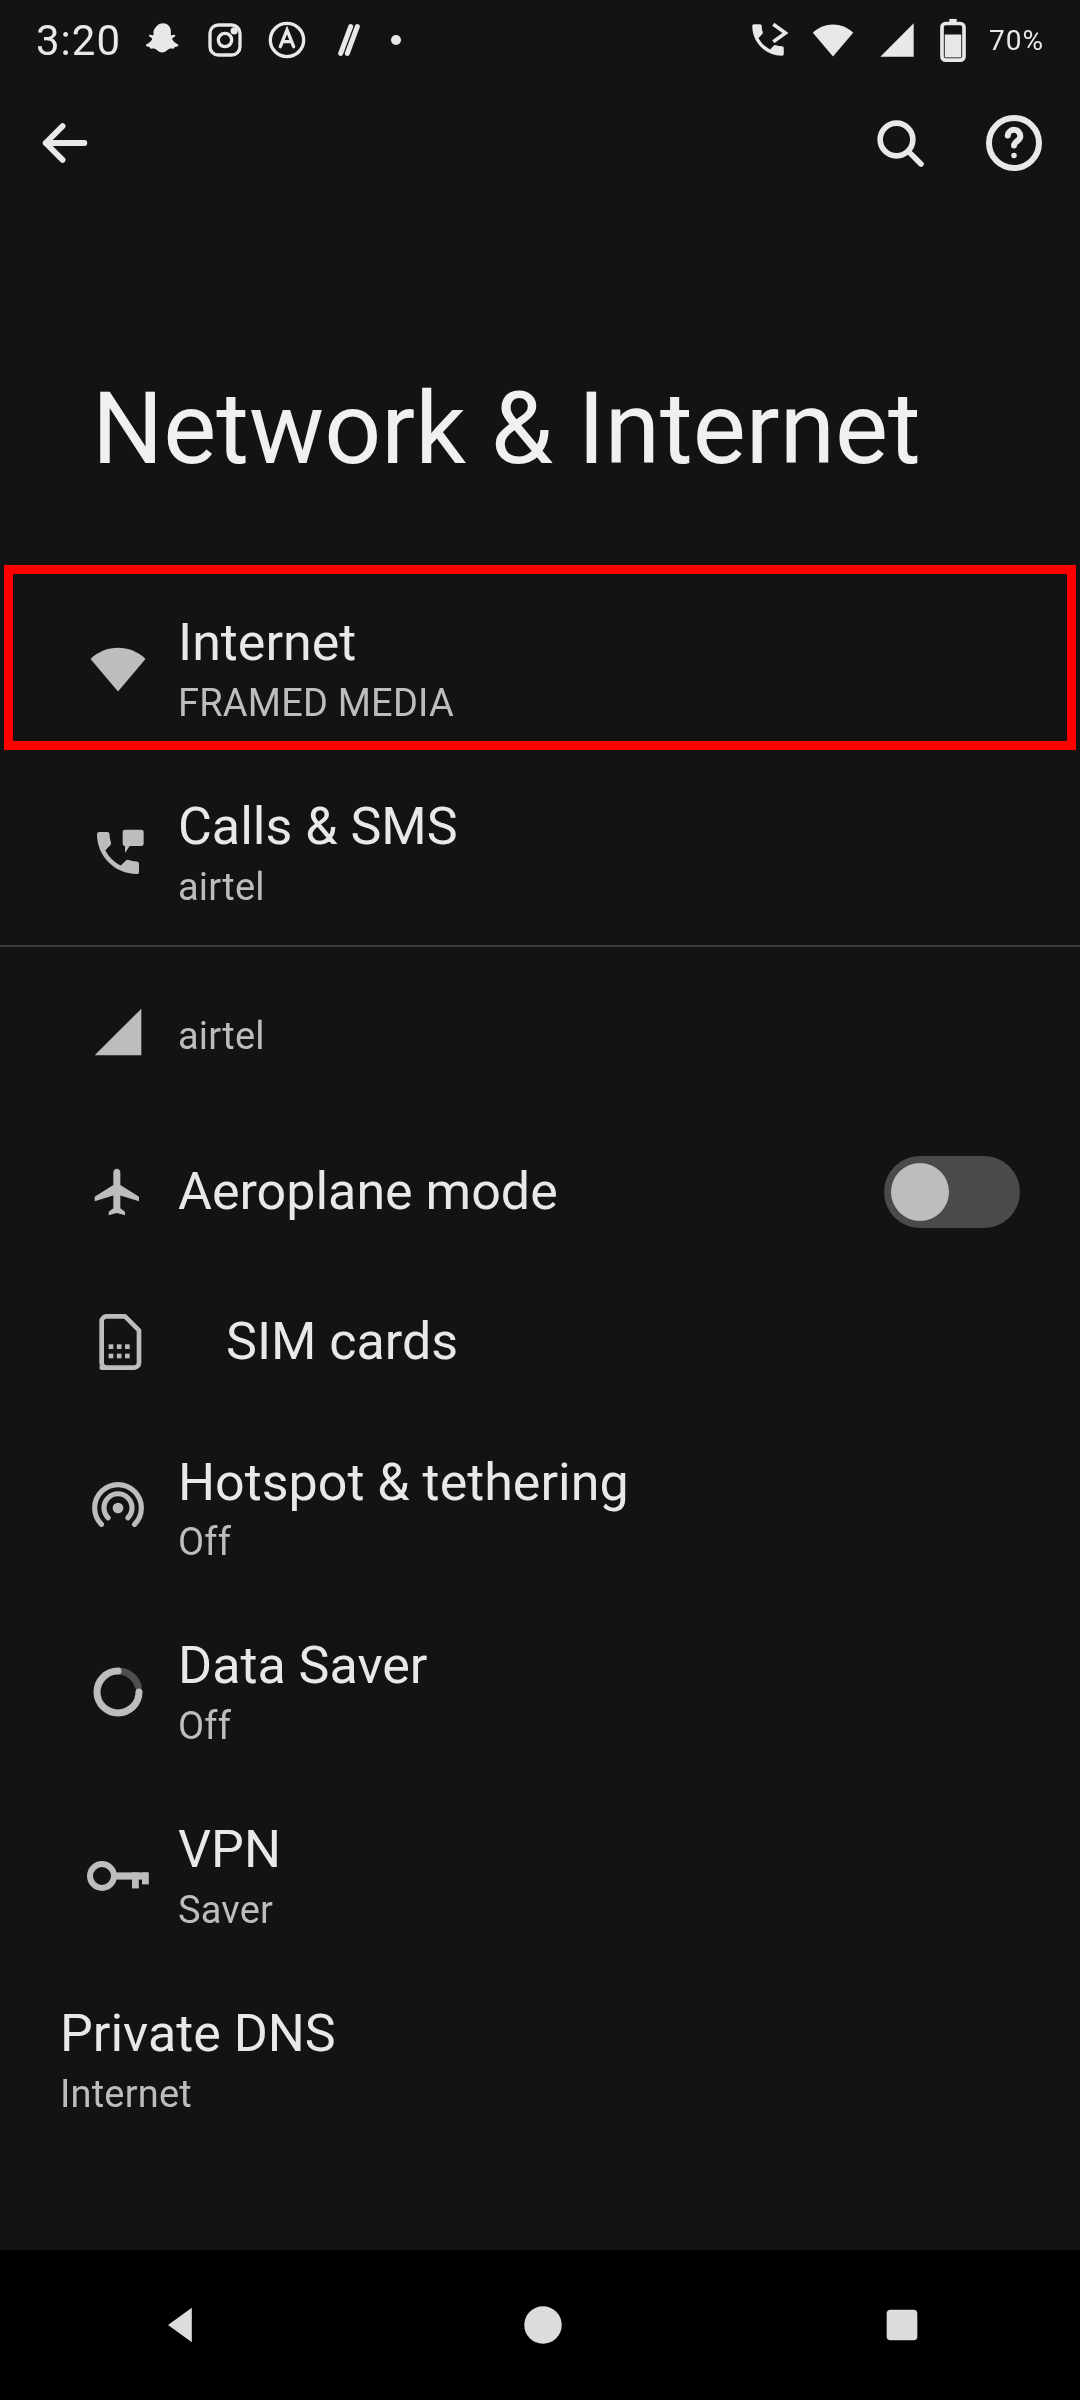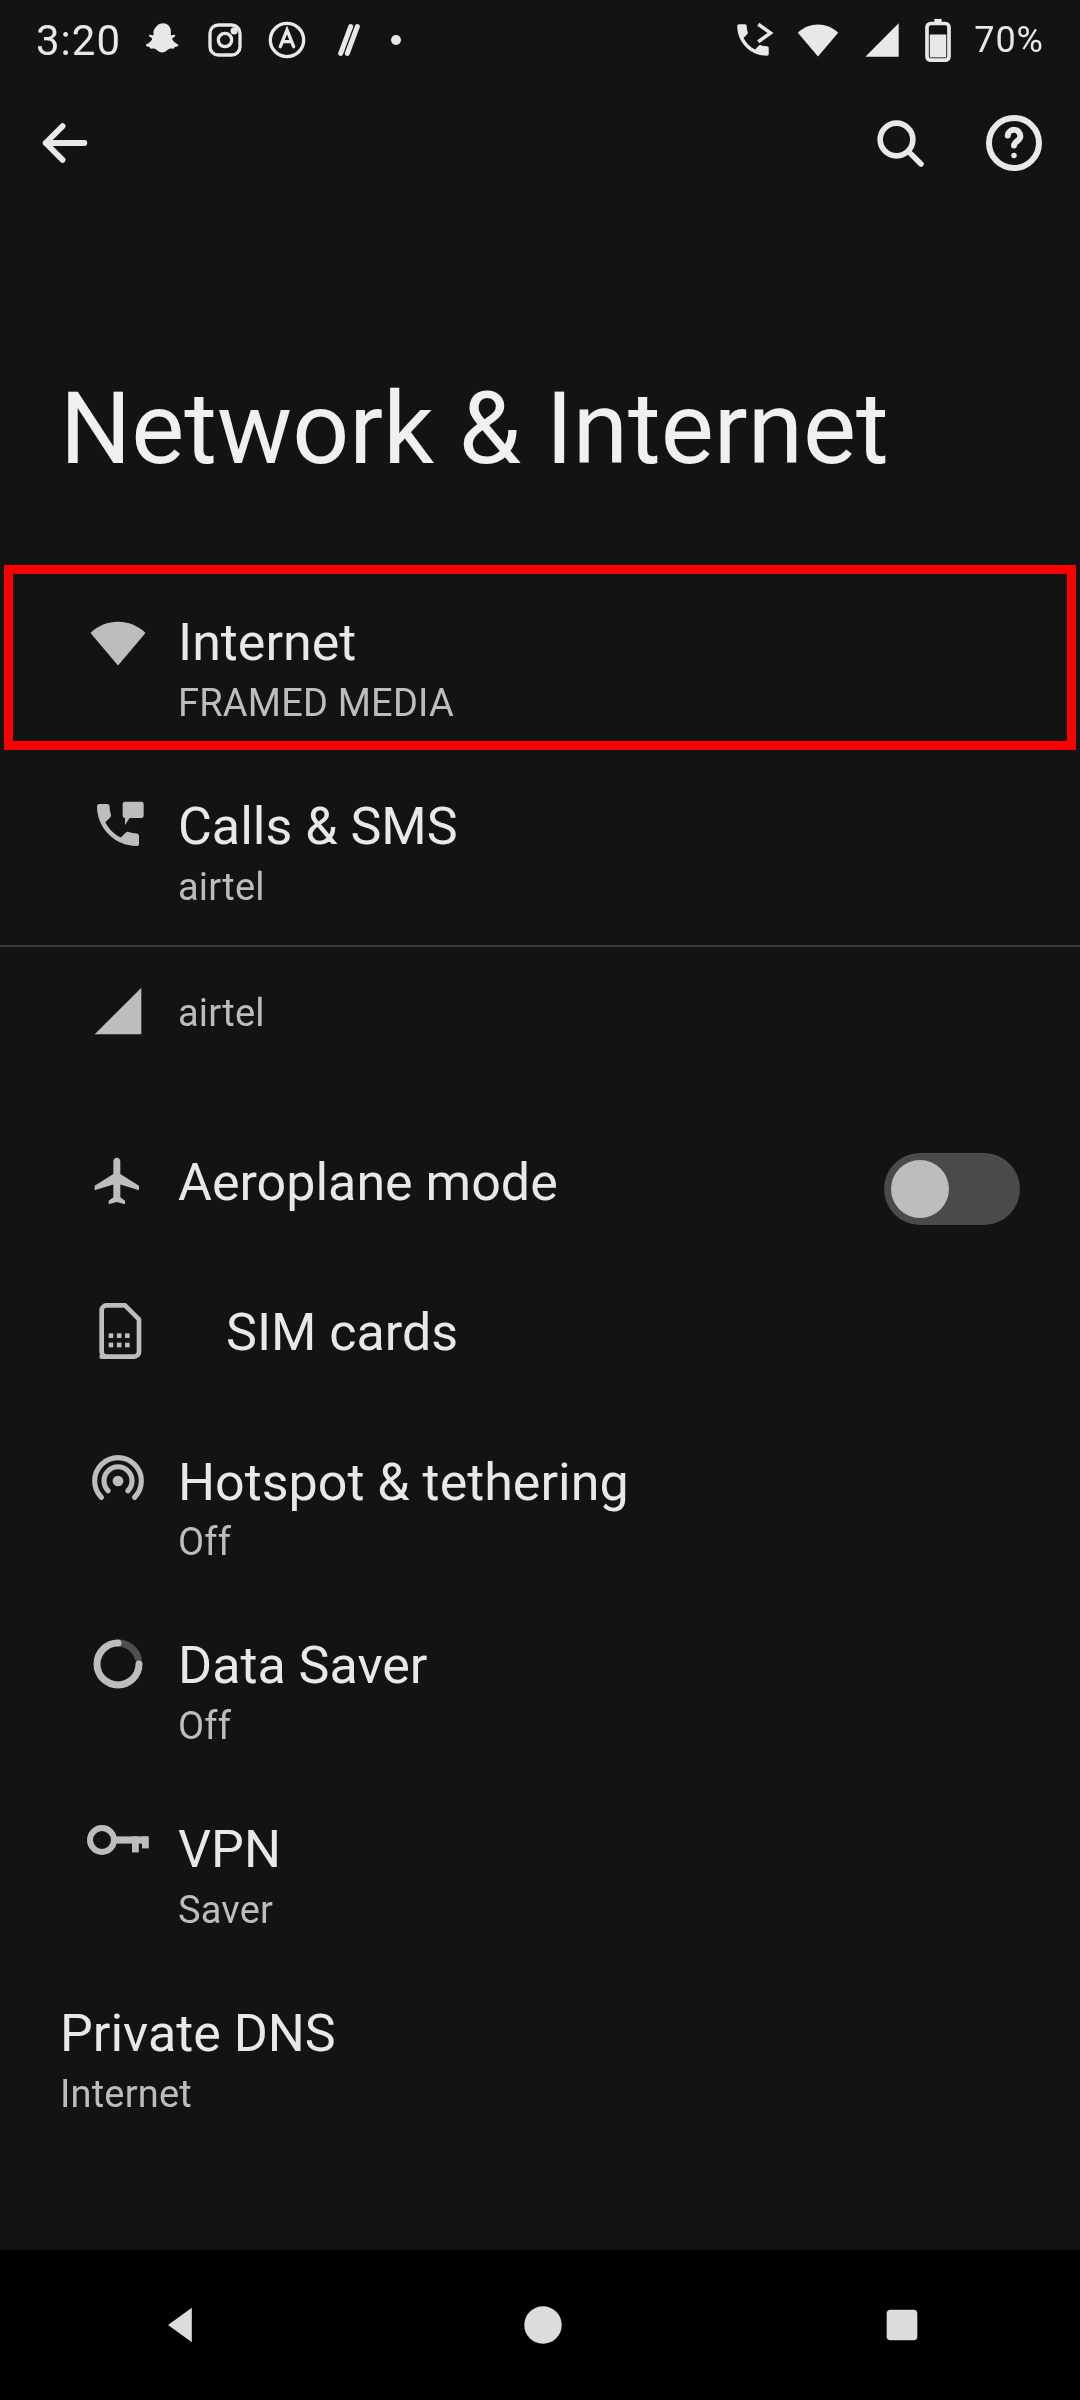--- a/index.html
+++ b/index.html
@@ -35,30 +35,30 @@
     display: flex;
     align-items: center;
     padding: 0 36px;
   }
   .app-bar .back { flex: 0 0 auto; }
   .app-bar .spacer { flex: 1 1 auto; }
   .app-bar .action { flex: 0 0 auto; margin-left: 56px; }
 
   
   .page-title {
-    padding: 160px 60px 90px 60px;
+    padding: 160px 60px 90px 92px;
     font-size: 100px;
     font-weight: 400;
     color: #f0f0f0;
   }
 
   
   .row {
     display: flex;
-    align-items: flex-start;
+    align-items: center;
     padding: 36px 60px 36px 60px;
     min-height: 170px;
     position: relative;
   }
   .row.icon-row { padding-left: 58px; }
   .row .icon-wrap {
     width: 120px;
     display: flex;
     align-items: center;
     justify-content: center;
@@ -161,21 +161,21 @@
           <path d="M2 22 22 2v20z"></path>
         </svg>
     </span>
     <span class="status-icon">
       <svg width="28" height="44" viewBox="0 0 14 24" fill="none">
           <rect x="1" y="3" width="12" height="20" rx="2" stroke="#e8e8e8" stroke-width="2"></rect>
           <rect x="5" y="0.5" width="4" height="3" fill="#e8e8e8"></rect>
           <rect x="2.5" y="9" width="9" height="12.5" fill="#e8e8e8"></rect>
         </svg>
     </span>
-    <span style="font-size:36px;">70%</span>
+    <span style="font-size:28px;">70%</span>
   </div>
 </div>
 
 <div class="app-bar">
   <span class="back">
     <svg width="58" height="58" viewBox="0 0 24 24" fill="none" stroke="#e8e8e8" stroke-width="2.4" stroke-linecap="round" stroke-linejoin="round">
         <path d="M20 12H4M11 5l-7 7 7 7"></path>
       </svg>
   </span>
   <span class="spacer"></span>

